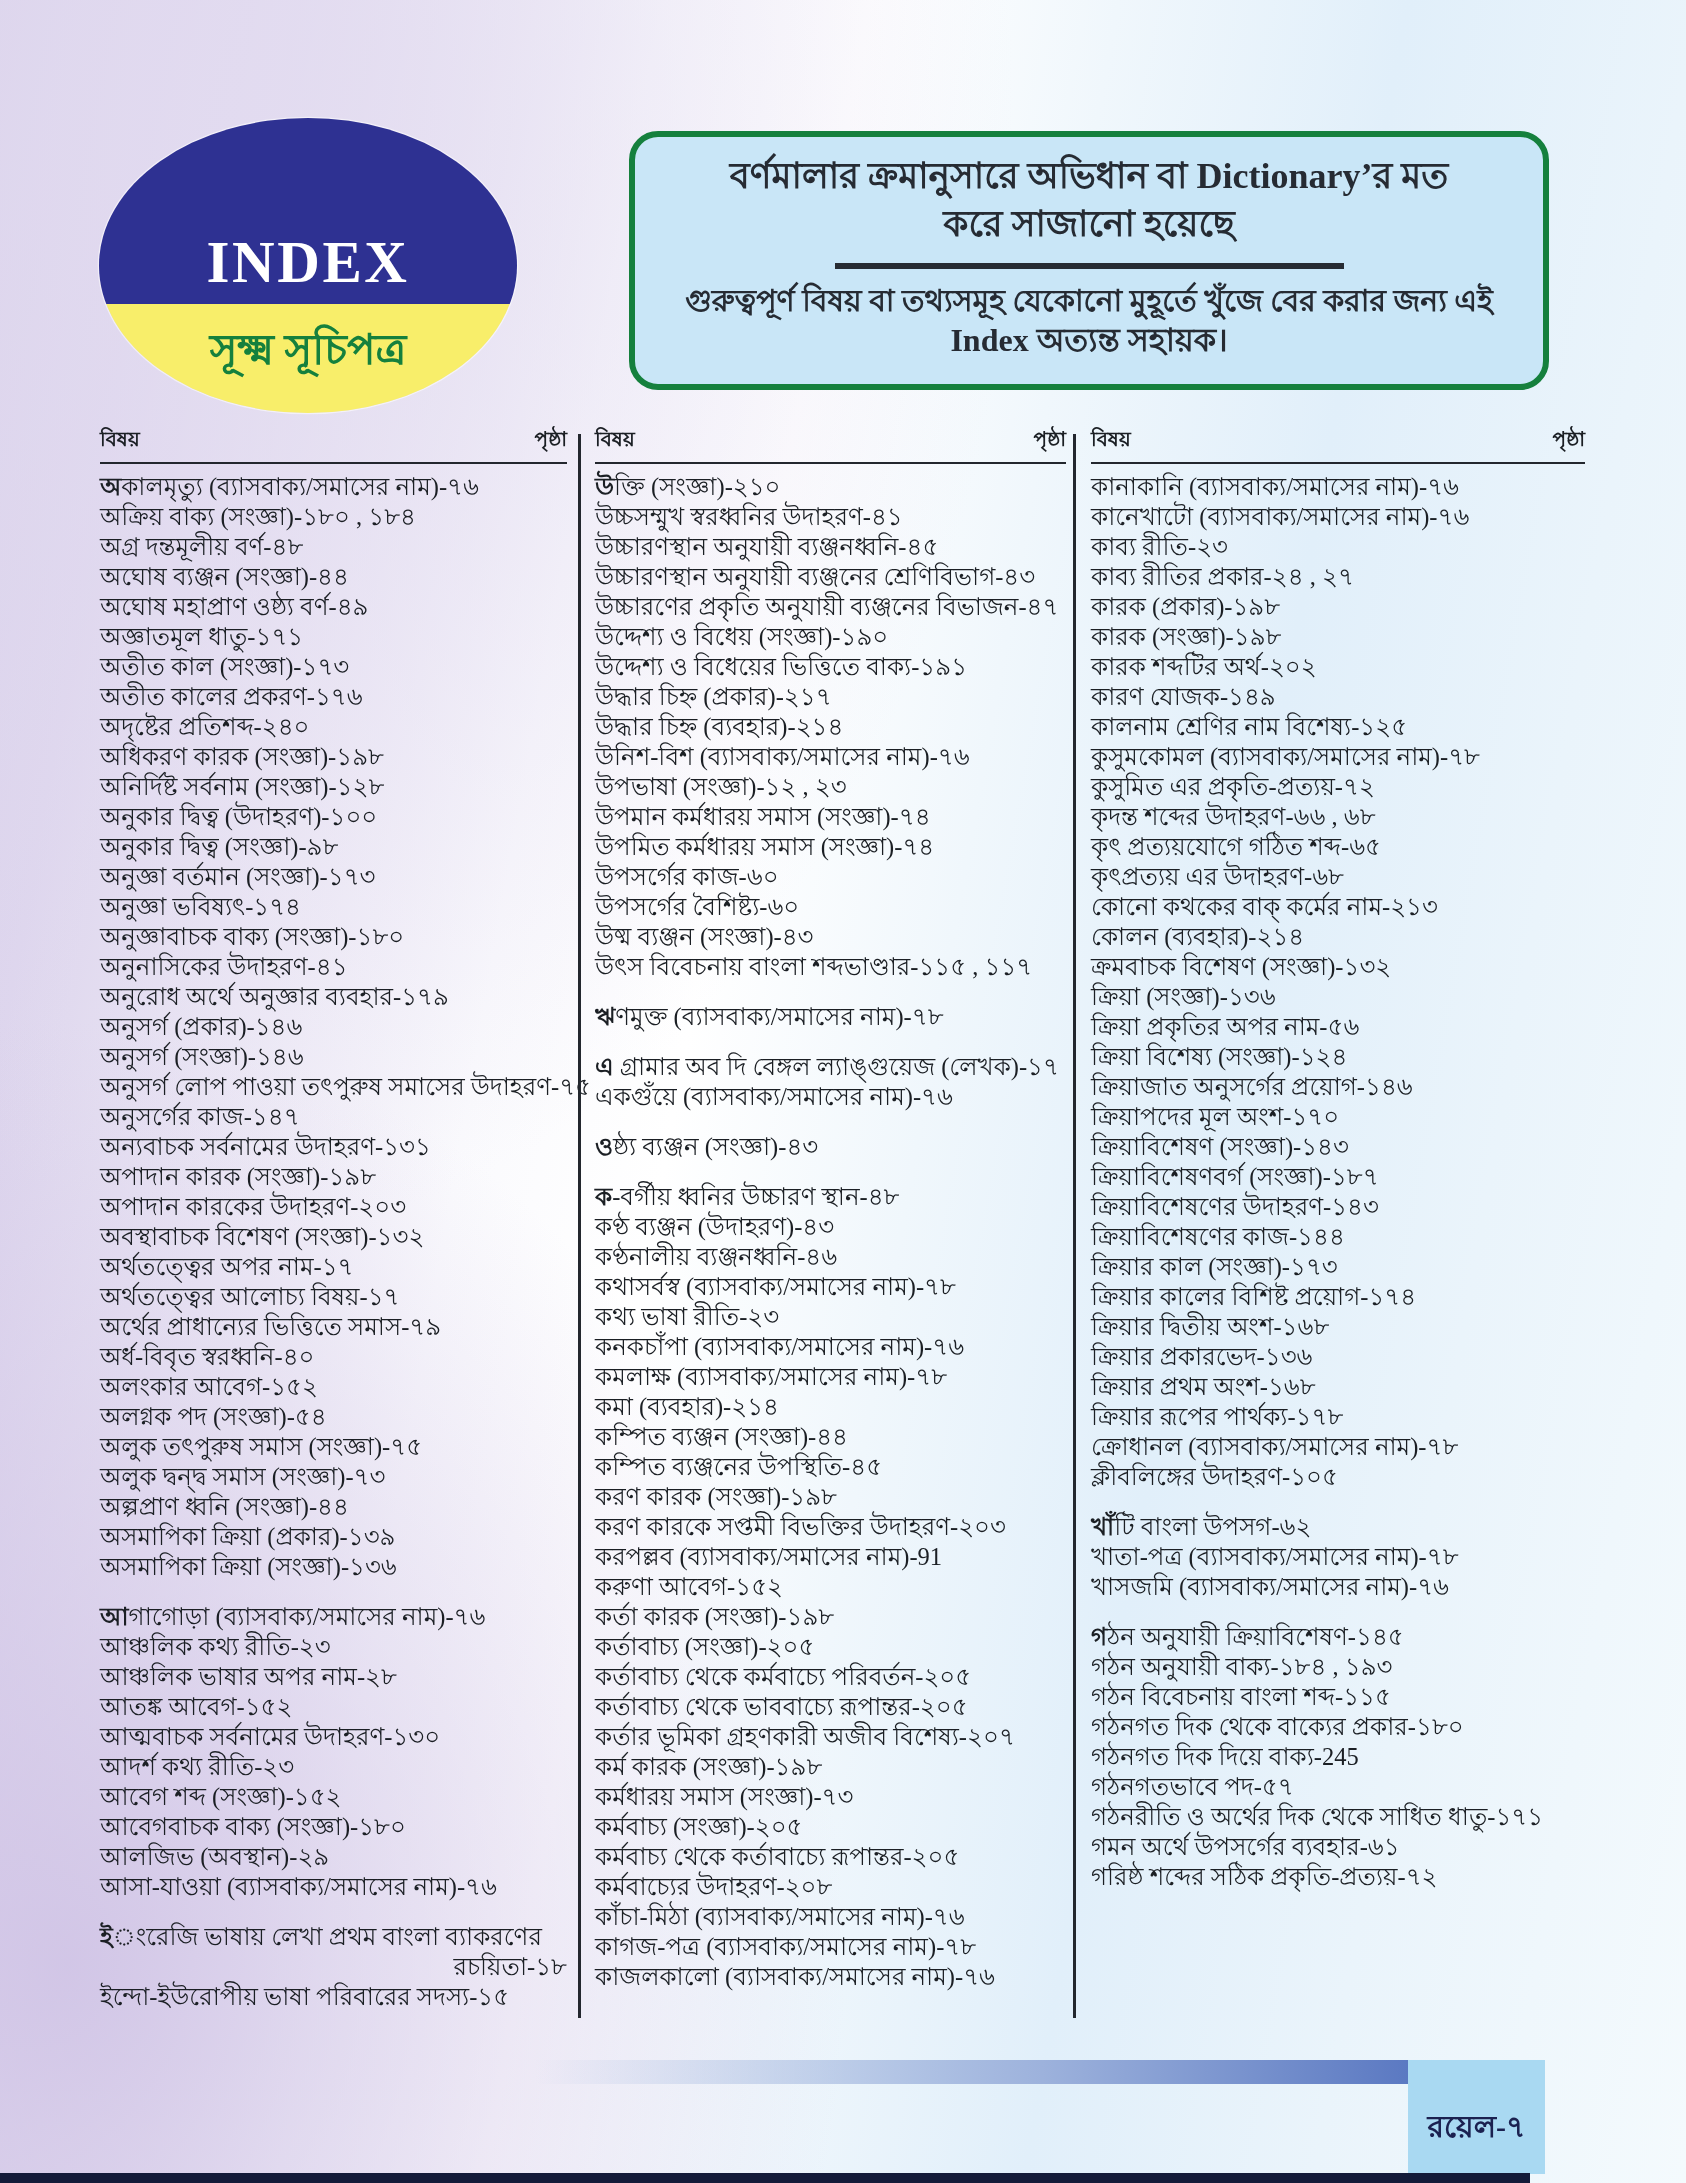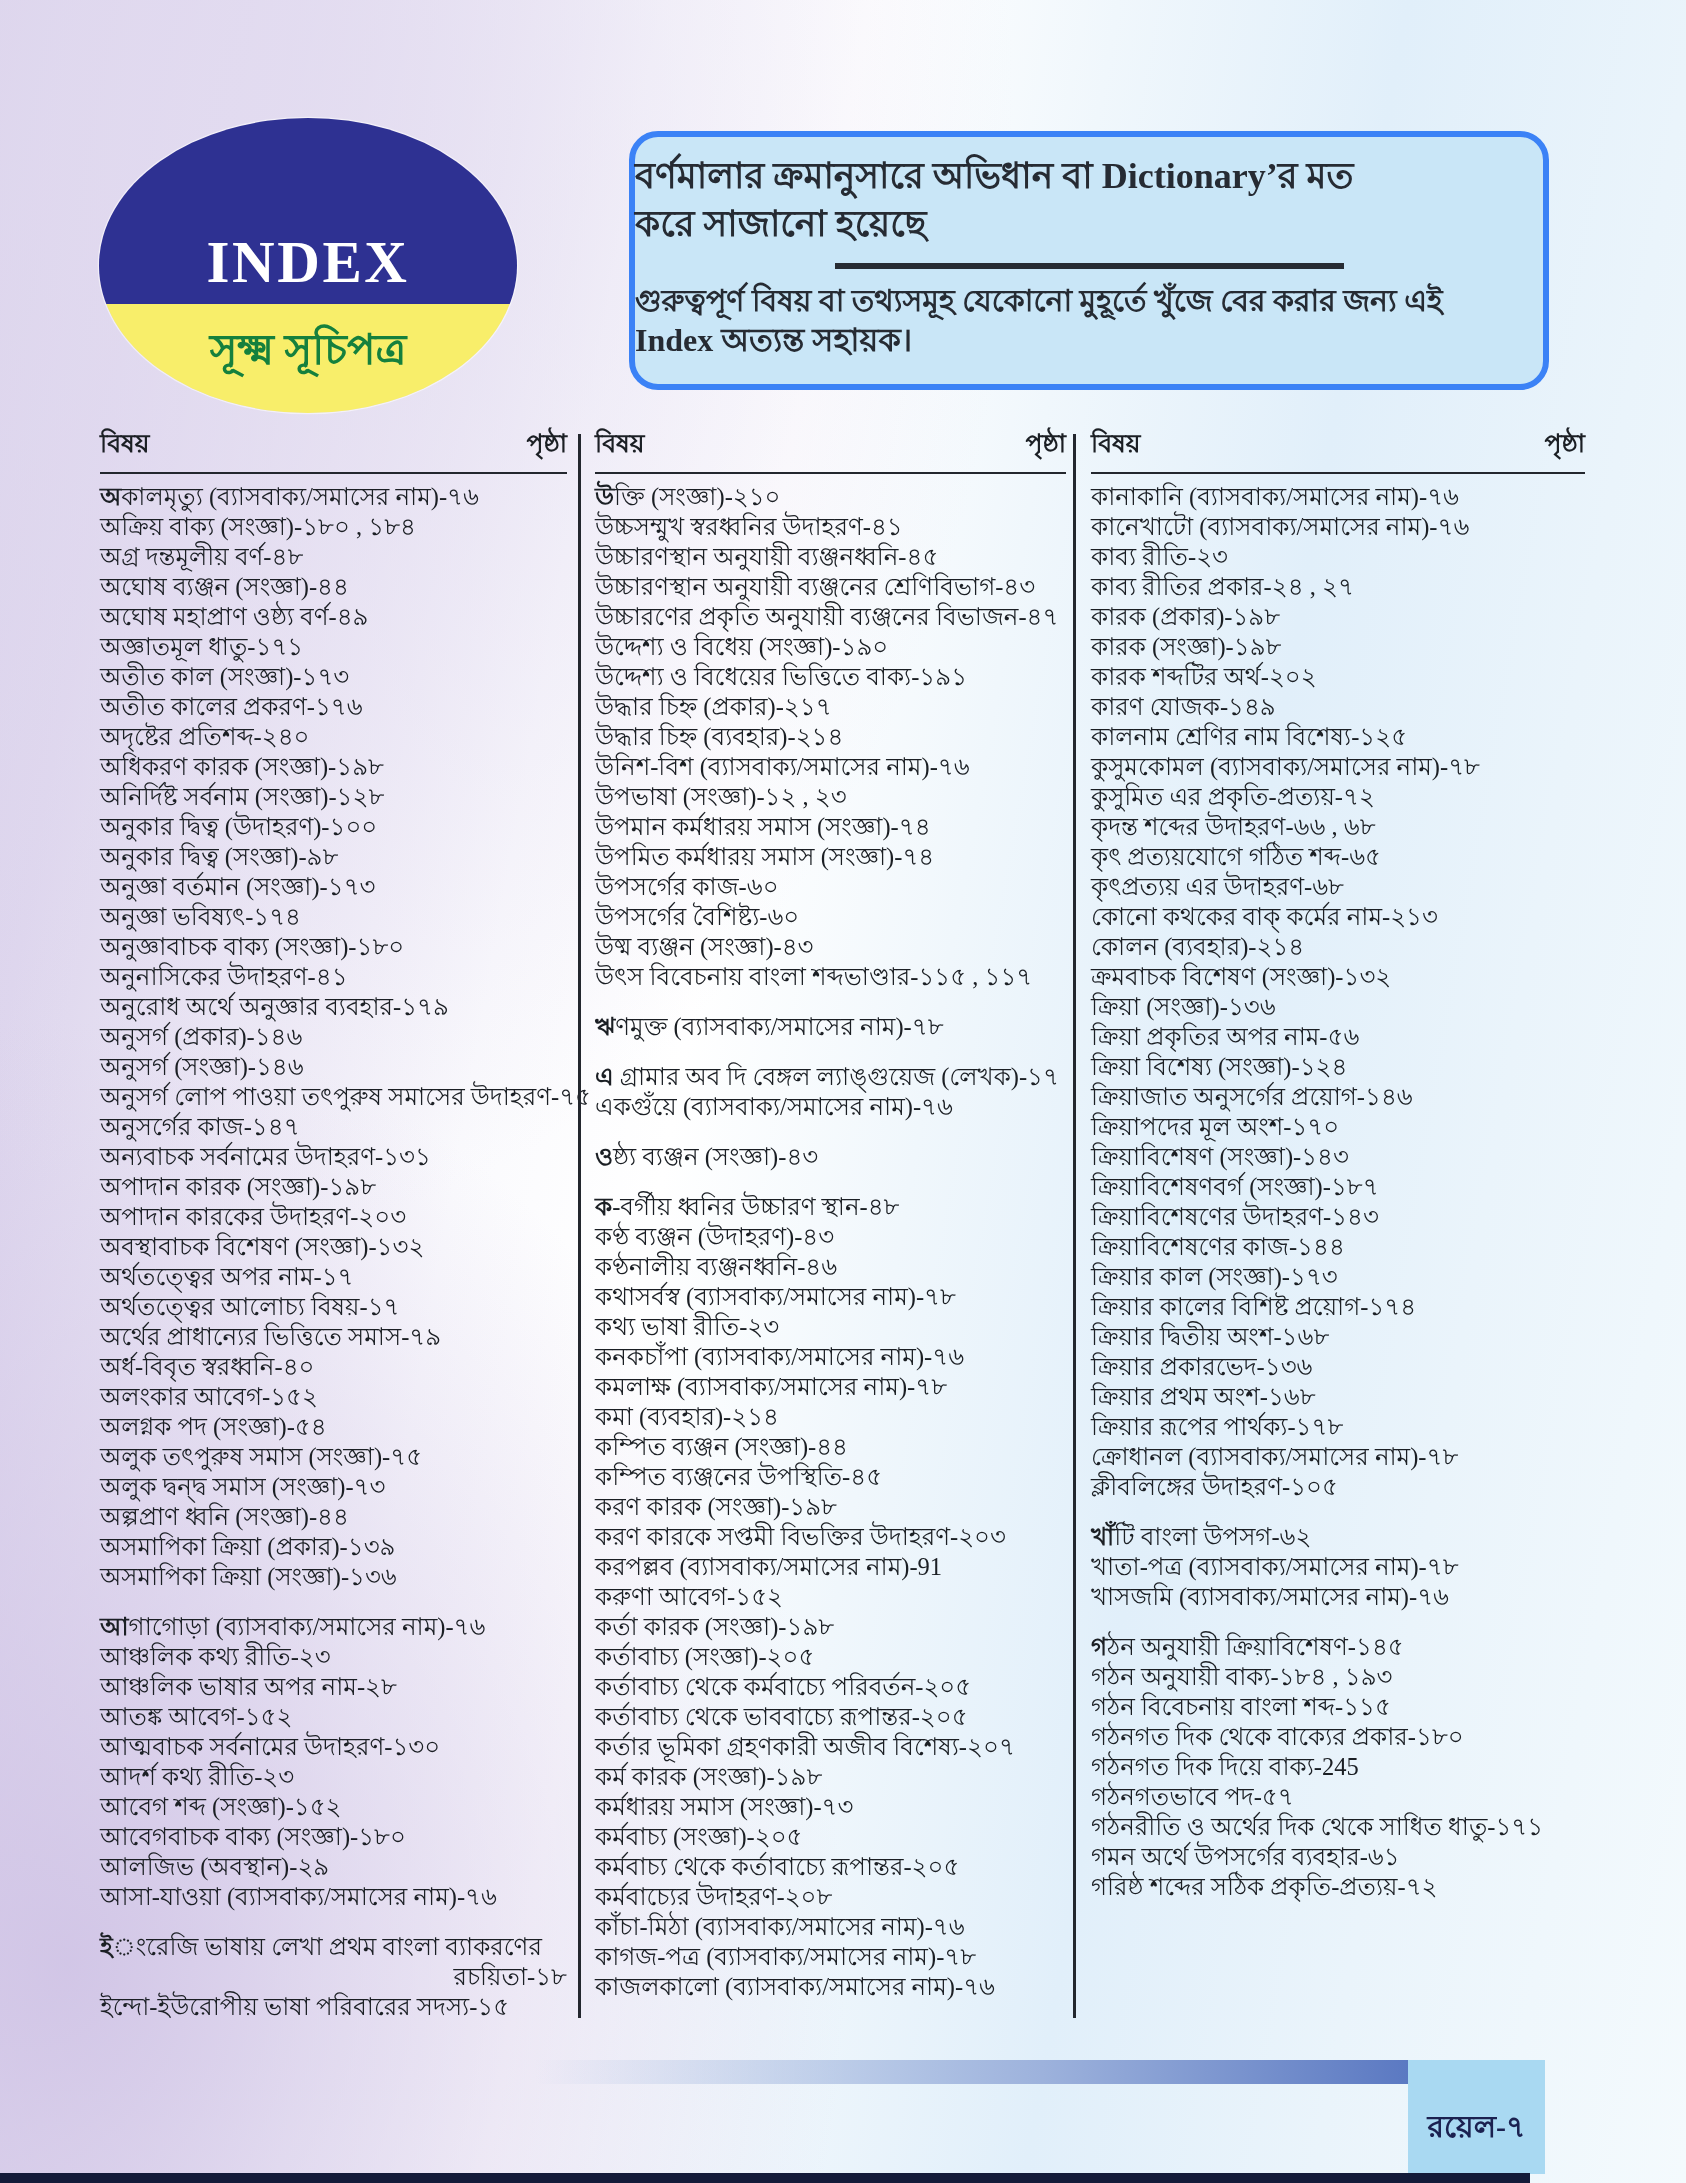--- a/index.html
+++ b/index.html
@@ -26,38 +26,38 @@
     color:#ffffff;font-weight:bold;font-size:59px;line-height:1;
     letter-spacing:2.6px;padding-bottom:12px;
     font-family:"Liberation Serif","DejaVu Serif",serif;
   }
   .logo-bottom{height:37%;background:#f8ee6a;display:flex;align-items:center;justify-content:center;}
   .logo-subtitle{color:#15803d;font-weight:bold;font-size:42px;line-height:1;padding-bottom:17px;text-align:center;}
 
   
   .intro{
     left:629px;top:131px;width:920px;height:259px;
-    box-sizing:border-box;border:6px solid #3b82f6;border-radius:29px;
-    background:#c9e6f7;color:#262b33;text-align:left;
+    box-sizing:border-box;border:6px solid #15803d;border-radius:29px;
+    background:#c9e6f7;color:#262b33;text-align:center;
     padding-top:14.5px;
   }
   .intro-line1{font-size:36px;font-weight:bold;line-height:48px;}
   .intro-line2{font-size:36px;font-weight:bold;line-height:49px;}
   .intro-divider{width:509px;height:6px;background:#272c33;margin:14.5px auto 13.2px auto;}
   .intro-line3{font-size:30px;font-weight:bold;line-height:38px;}
   .intro-line4{font-size:32px;font-weight:bold;line-height:41px;}
 
   
   .col{top:424px;color:#1b1f24;}
   #col1{left:100px;width:467px;}
   #col2{left:595px;width:471px;}
   #col3{left:1091px;width:494px;}
   .col-header{
     display:flex;justify-content:space-between;
-    font-size:25px;font-weight:bold;
+    font-size:20px;font-weight:bold;
     border-bottom:2px solid #23272e;
     padding-bottom:5.3px;margin-bottom:8px;
   }
   .entry{font-size:24.5px;line-height:30px;white-space:nowrap;}
   .entry .lead{font-weight:bold;}
   .cont{text-align:right;}
   .gap{height:20px;}
   .vdiv{top:434px;width:2.6px;height:1584px;background:#23272e;}
   #vdiv1{left:578px;}
   #vdiv2{left:1073px;}

